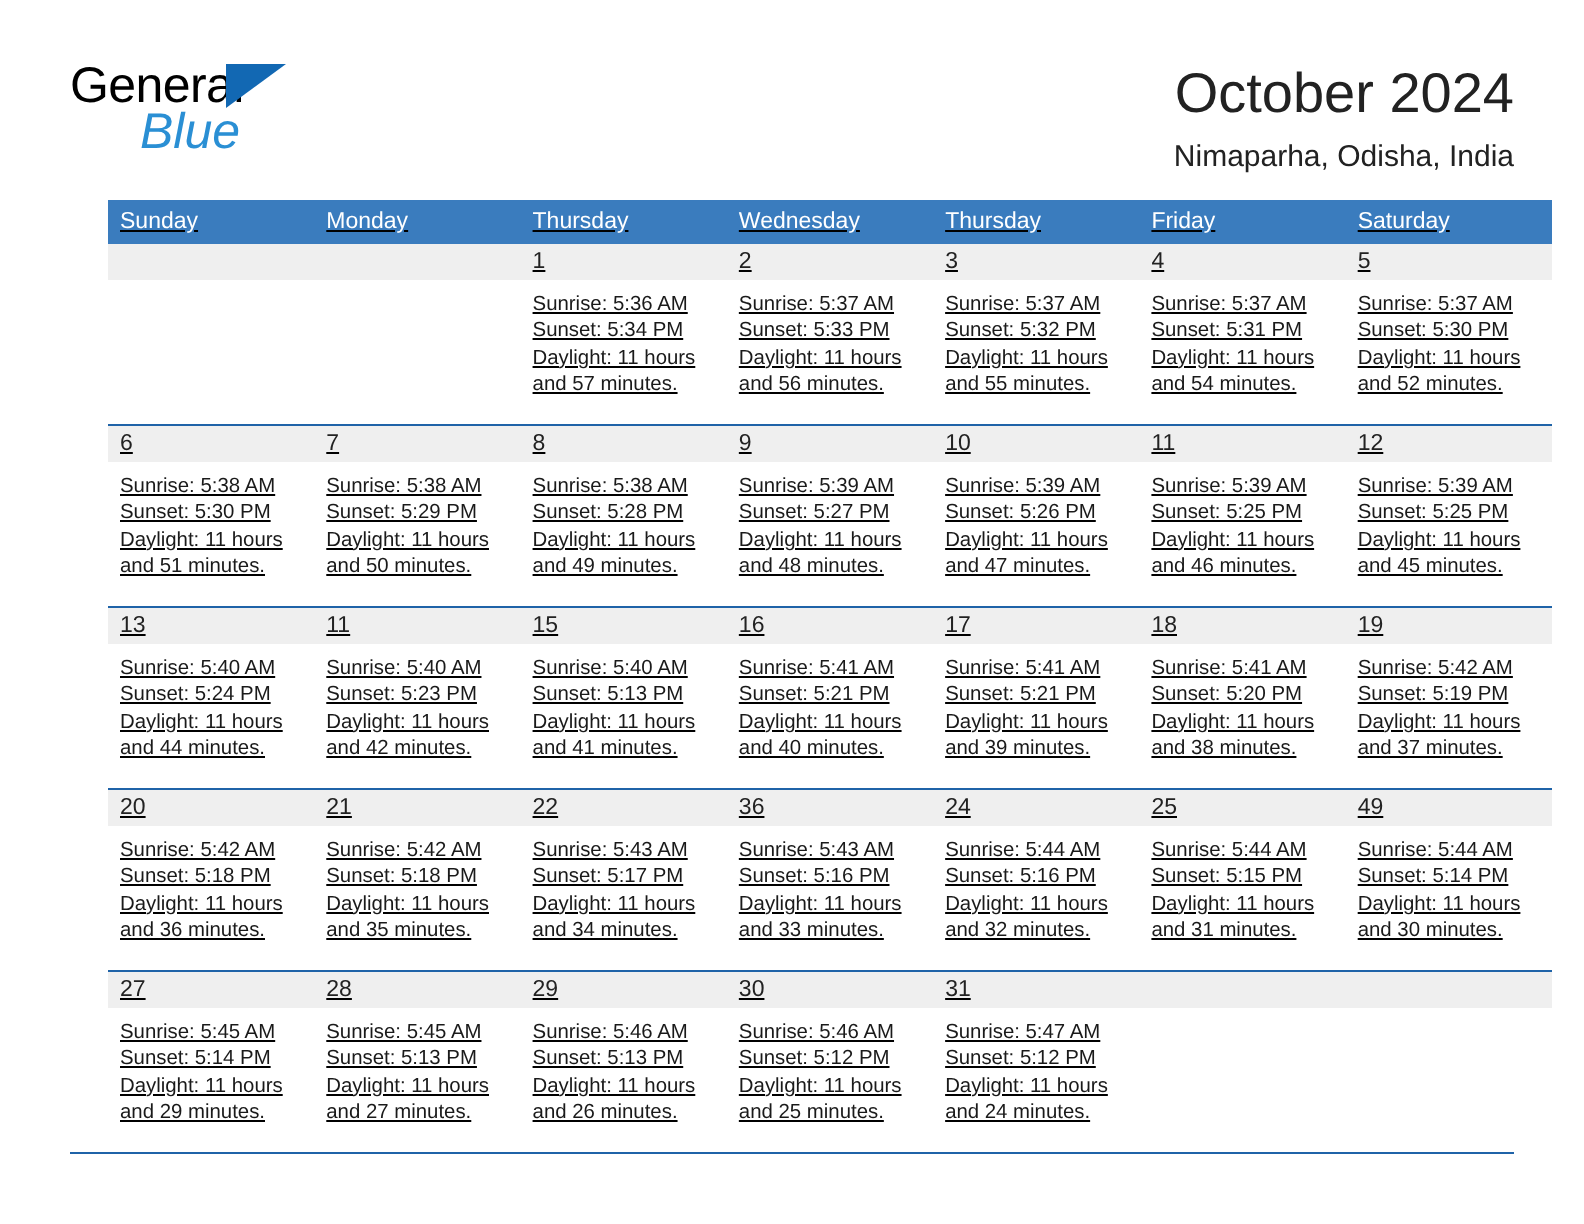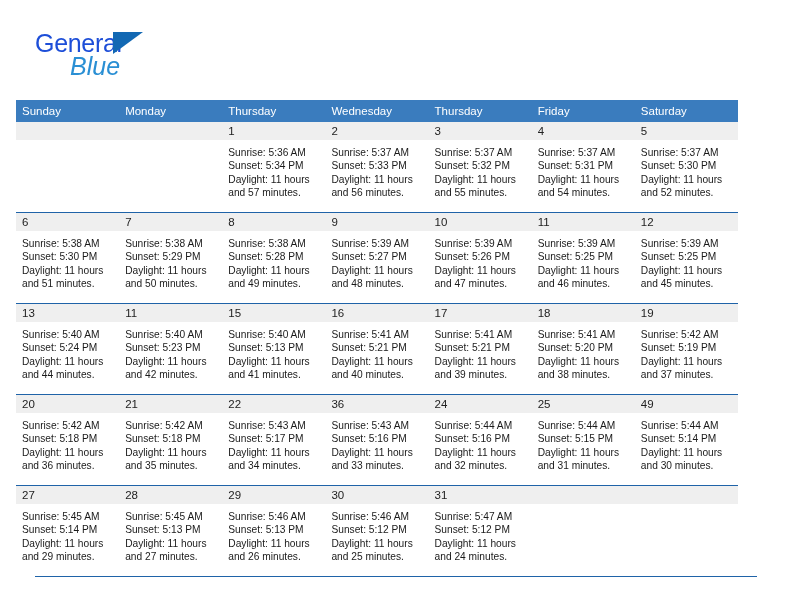--- a/index.html
+++ b/index.html
@@ -32,21 +32,21 @@
   }
   .logo {
     position: relative;
     width: 140px;
     padding-top: 2px;
   }
   .logo-top {
     position: relative;
     display: block;
     font-size: 25px;
-    color: #1d4ed8;
+    color: #000000;
     letter-spacing: -0.3px;
     line-height: 26px;
     white-space: nowrap;
   }
   .logo-tri {
     position: absolute;
     left: 78px;
     top: 4px;
     width: 0;
     height: 0;
@@ -76,24 +76,25 @@
   .cal-subtitle {
     font-size: 15px;
     color: #222222;
     line-height: 22px;
     margin-top: 4px;
     white-space: nowrap;
   }
 
   
   .calendar {
-    margin: 0 16px;
+    margin: 0 54px;
     width: 722px;
     border-collapse: collapse;
     table-layout: fixed;
+    text-decoration: underline;
   }
   .calendar th {
     background: #3a7cbe;
     color: #ffffff;
     font-size: 11.5px;
     font-weight: normal;
     text-align: left;
     padding: 5px 0 5px 6px;
     height: 20px;
     box-sizing: border-box;
@@ -149,20 +150,24 @@
 </head>
 <body>
 
 <div class="page">
 
   <div class="header">
     <div class="logo">
       <span class="logo-top">General</span>
       <span class="logo-tri"></span>
       <span class="logo-bottom">Blue</span>
+    </div>
+    <div class="title-block">
+      <div class="cal-title">October 2024</div>
+      <div class="cal-subtitle">Nimaparha, Odisha, India</div>
     </div>
   </div>
 
   <table class="calendar">
     <thead>
       <tr>
         <th>Sunday</th>
         <th>Monday</th>
         <th>Thursday</th>
         <th>Wednesday</th>

